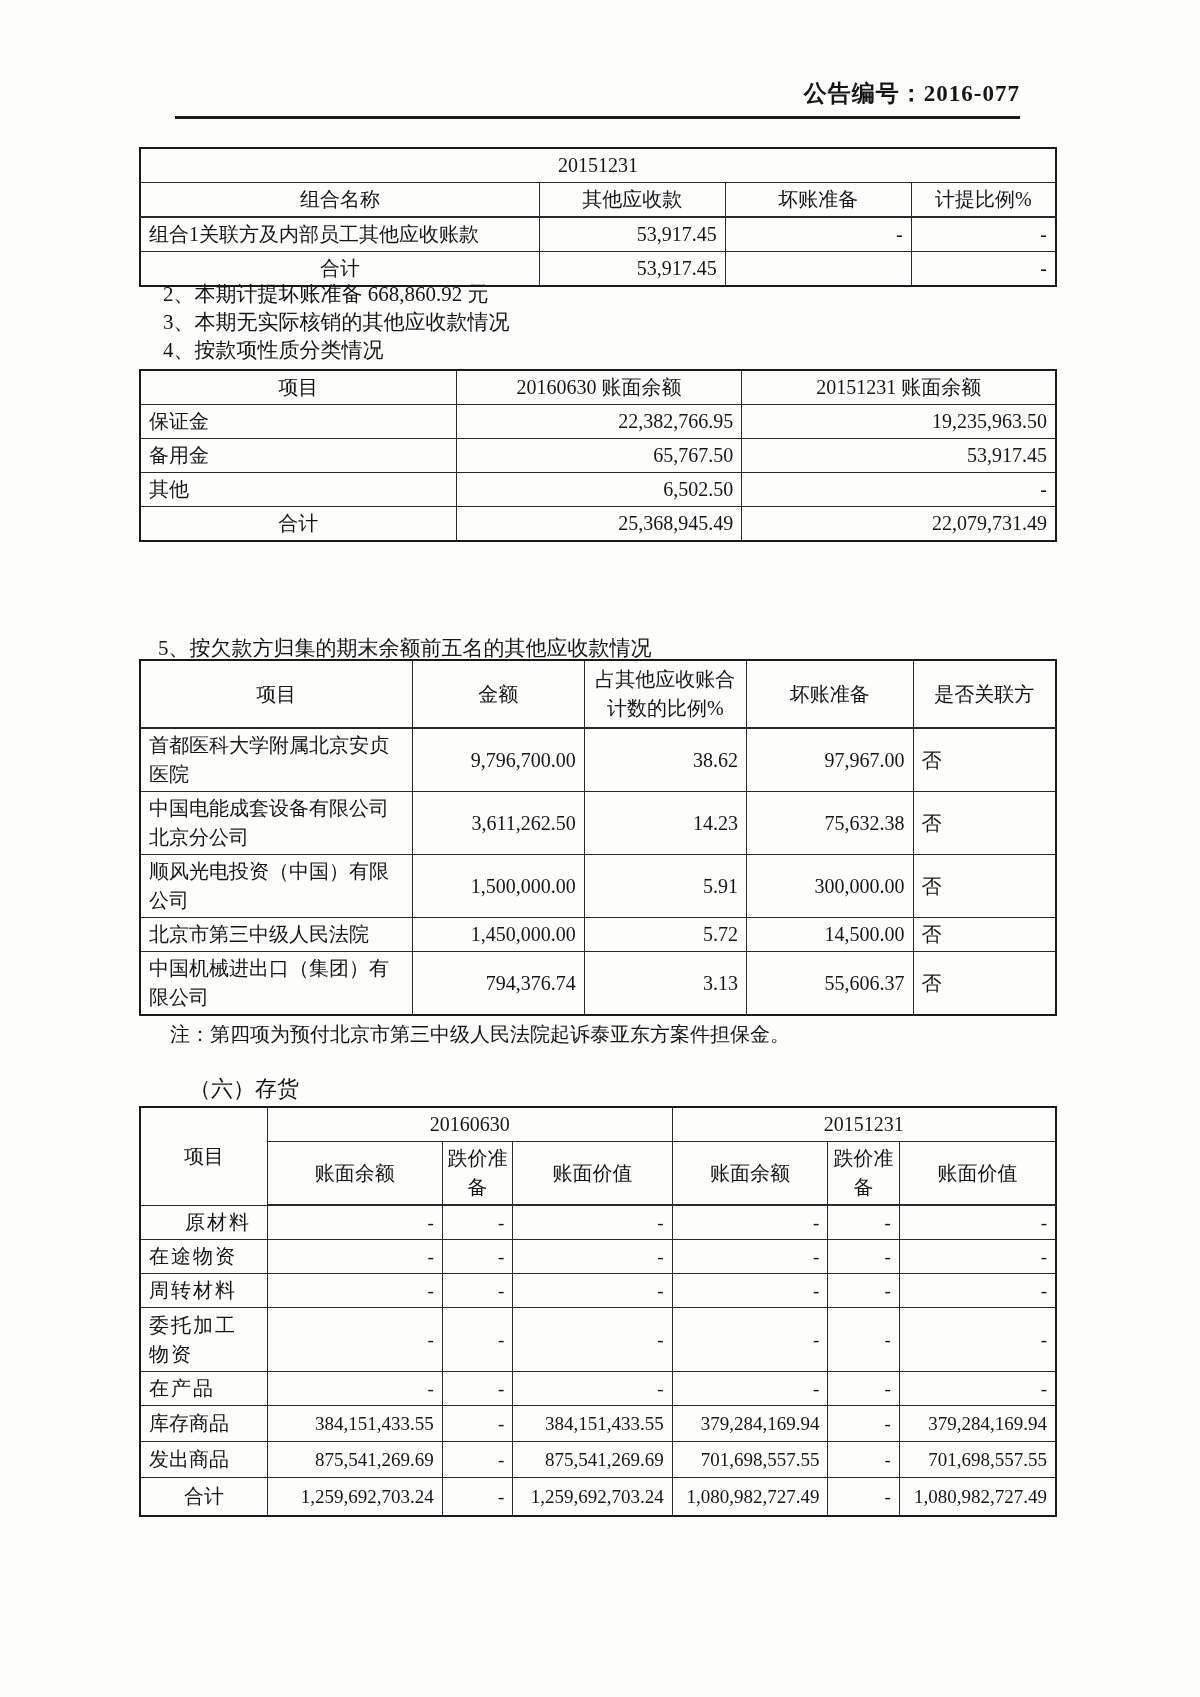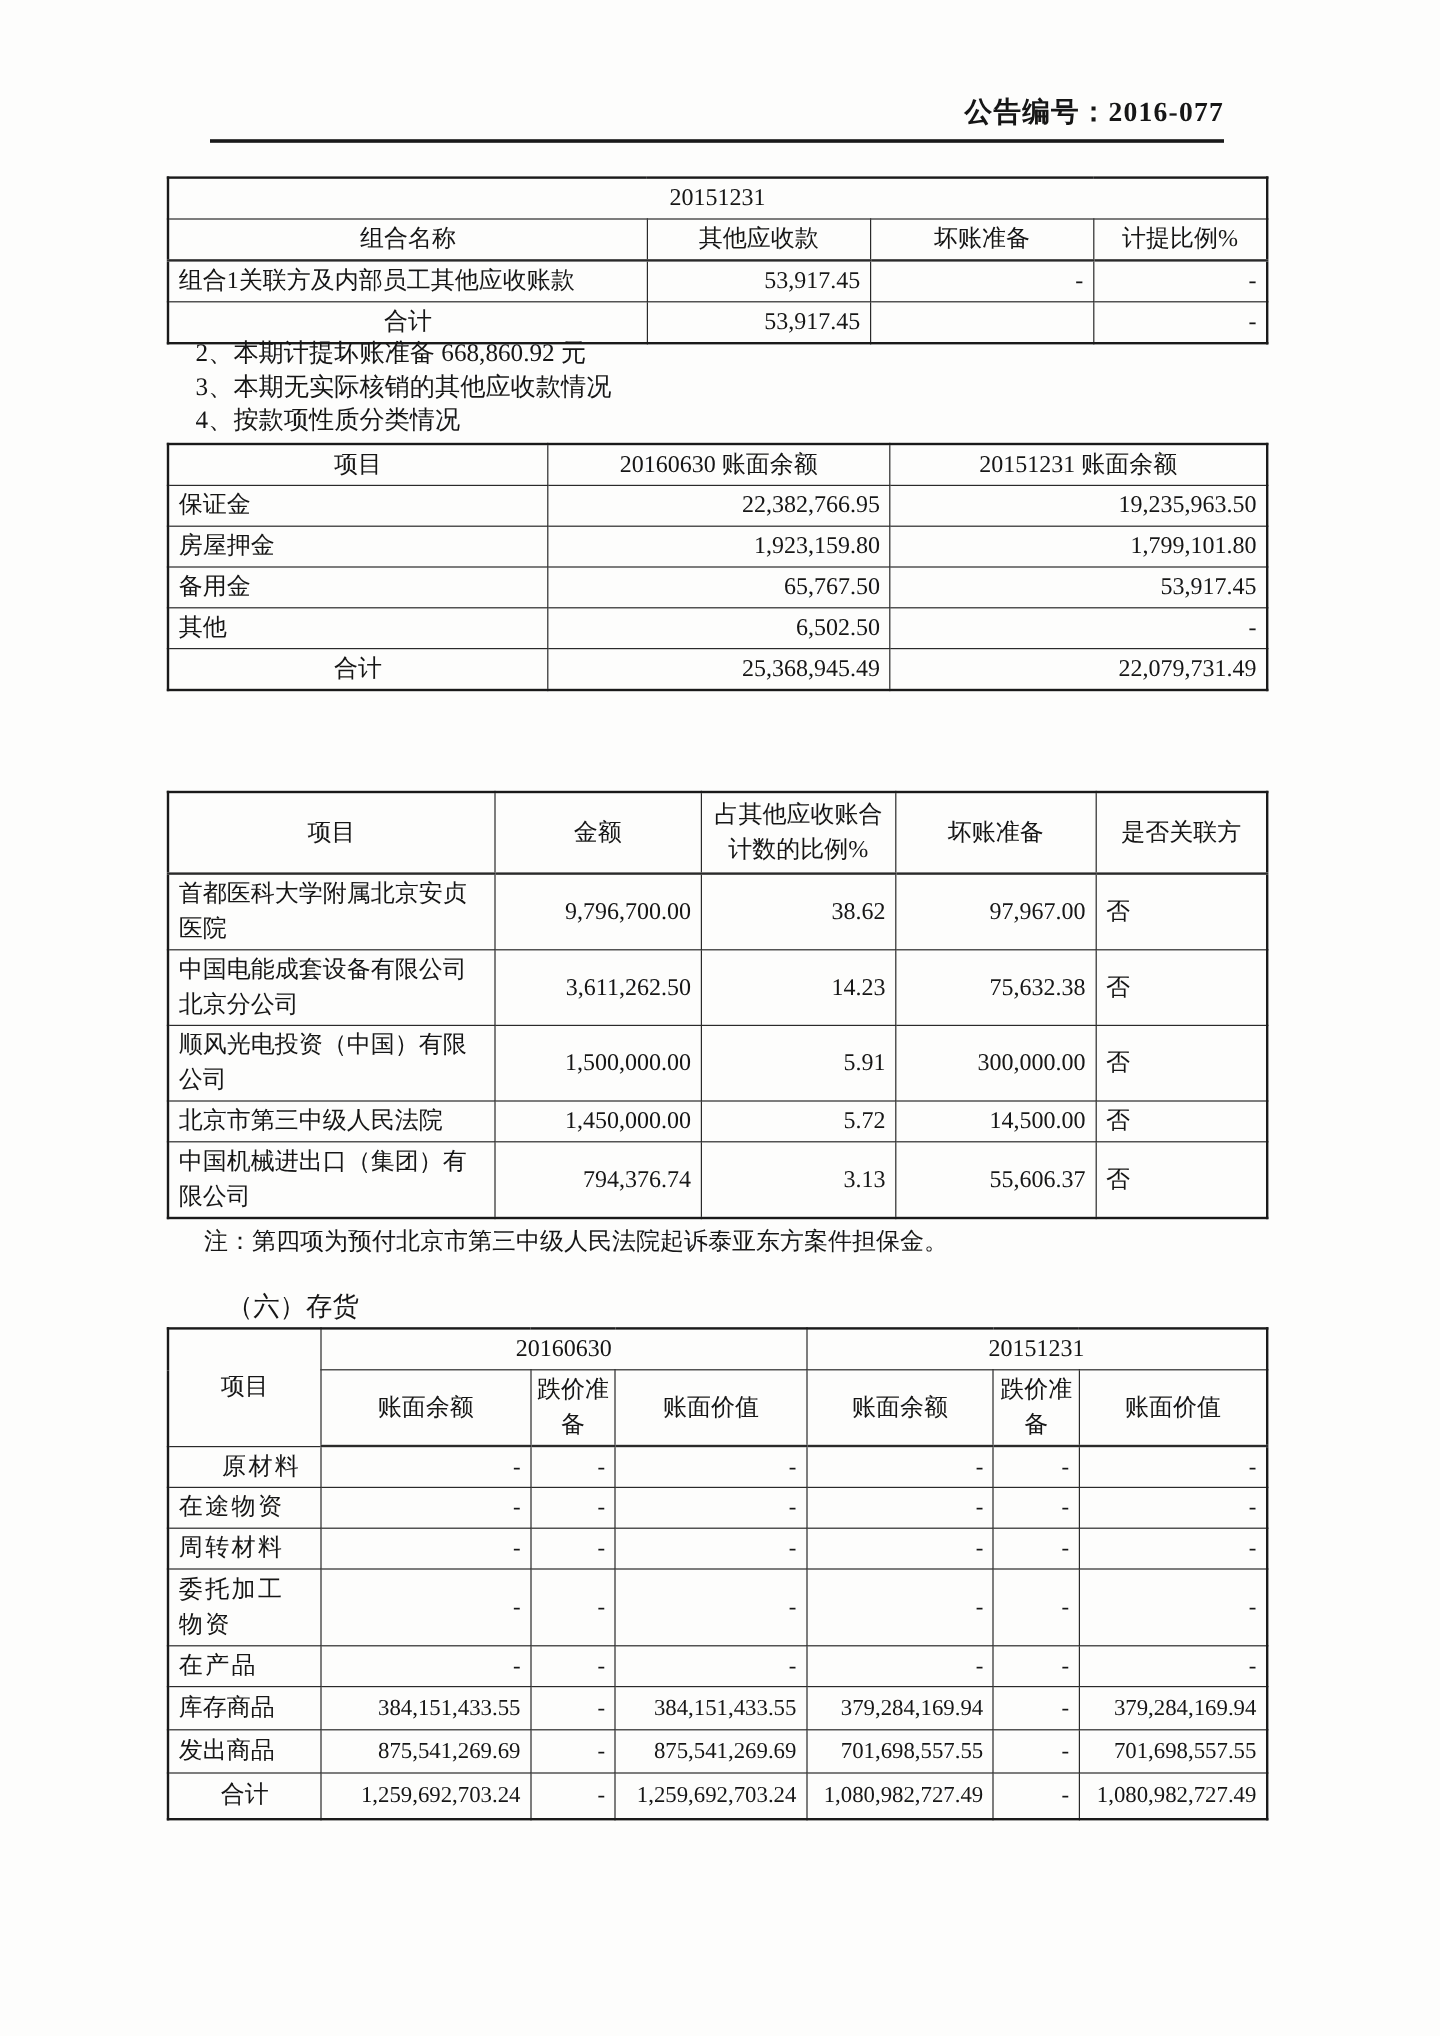--- a/index.html
+++ b/index.html
@@ -91,42 +91,38 @@
       <td class="c">项目</td>
       <td class="c">20160630 账面余额</td>
       <td class="c">20151231 账面余额</td>
     </tr>
     <tr class="rh32">
       <td class="l">保证金</td>
       <td class="r">22,382,766.95</td>
       <td class="r">19,235,963.50</td>
     </tr>
     <tr class="rh32">
-      <td class="l">房屋押金</td>
-      <td class="r">1,923,159.80</td>
-      <td class="r">1,799,101.80</td>
-    </tr>
-    <tr class="rh32">
       <td class="l">备用金</td>
       <td class="r">65,767.50</td>
       <td class="r">53,917.45</td>
     </tr>
     <tr class="rh32">
       <td class="l">其他</td>
       <td class="r">6,502.50</td>
       <td class="r">-</td>
     </tr>
     <tr class="rh32">
       <td class="c">合计</td>
       <td class="r">25,368,945.49</td>
       <td class="r">22,079,731.49</td>
     </tr>
   </tbody>
     </table>
 
+  <div class="para" style="top:634px;left:158px;">5、按欠款方归集的期末余额前五名的其他应收款情况</div>
 
   <table class="tbl" style="top:659px;">
     <colgroup>
         <col style="width:29.7%">
         <col style="width:18.8%">
         <col style="width:17.7%">
         <col style="width:18.2%">
         <col style="width:15.6%">
       </colgroup>
     <tbody>

